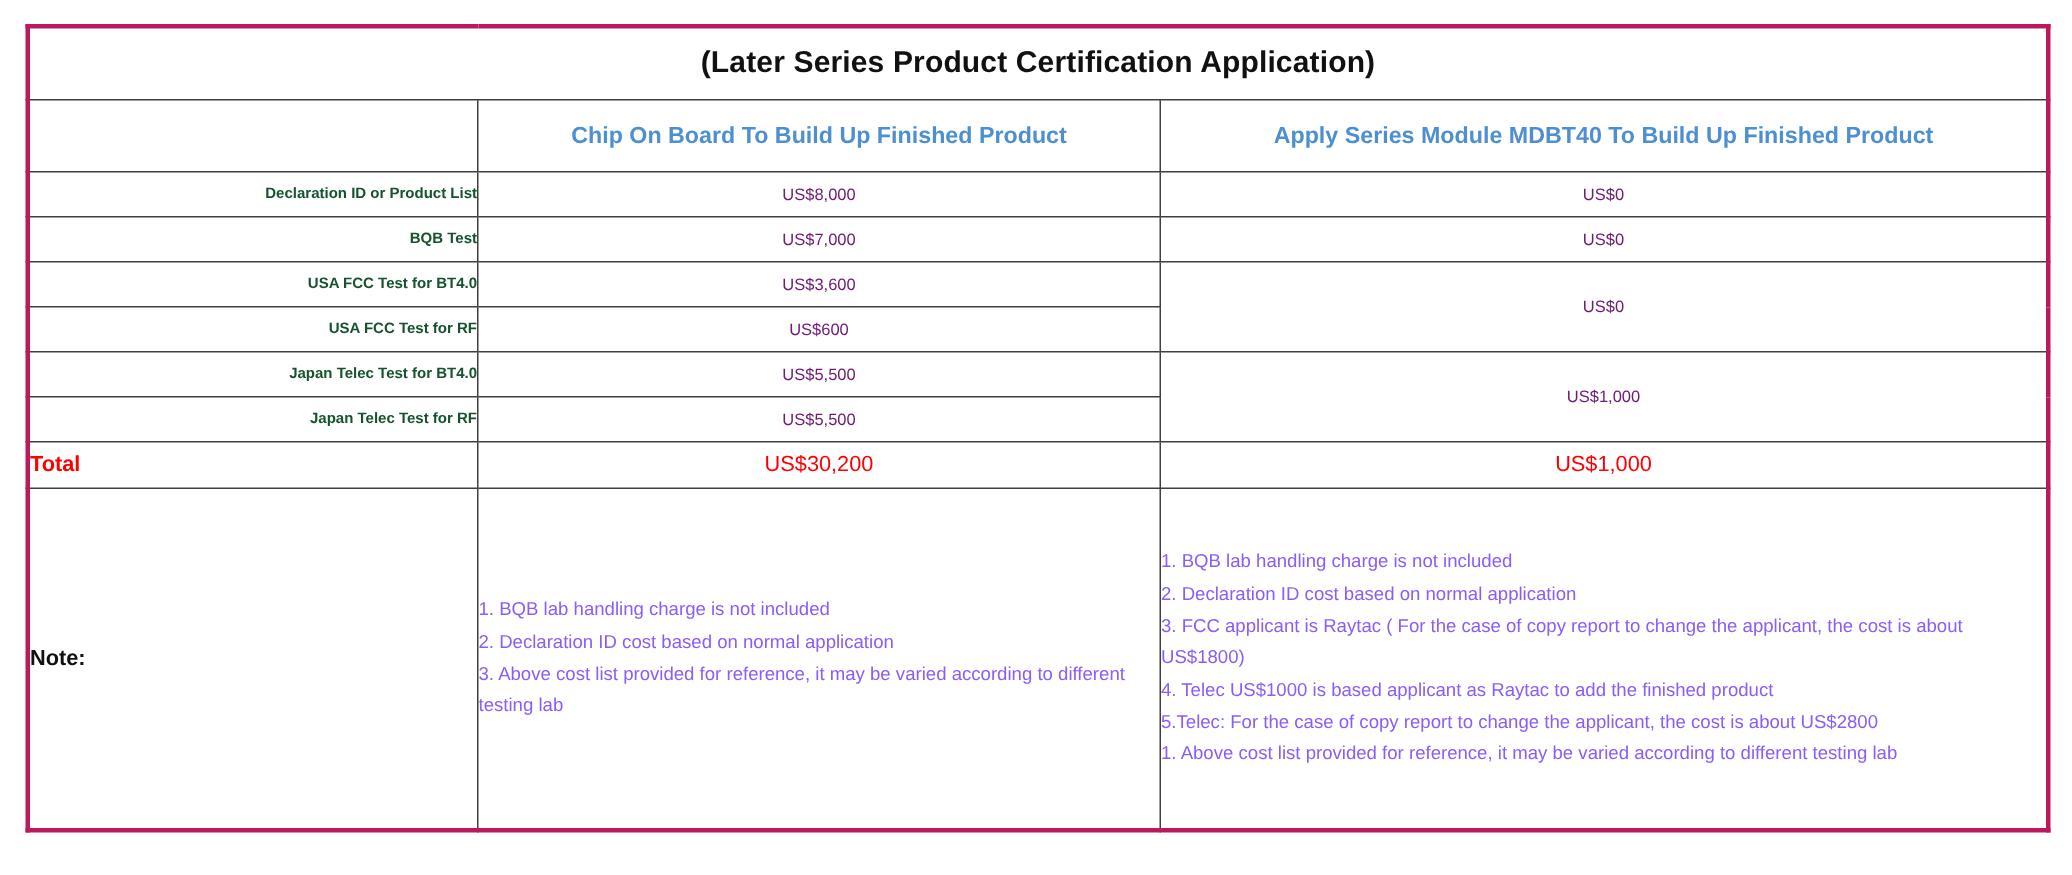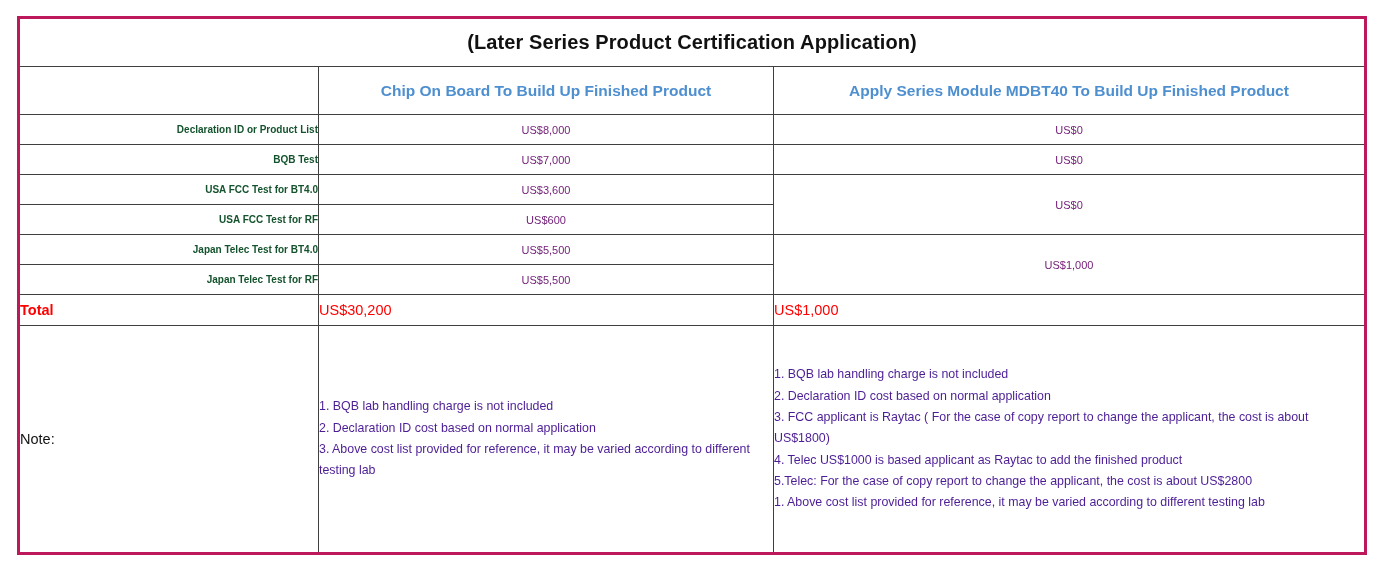--- a/index.html
+++ b/index.html
@@ -92,45 +92,45 @@
   .total-label {
     font-size: 14.5px;
     font-weight: bold;
     color: #FF0000;
     padding-left: 4px;
     text-align: left;
   }
   .total-value {
     font-size: 14.5px;
     color: #FF0000;
-    text-align: left;
+    text-align: center;
   }
 
   
   .note-row td { height: 226px; vertical-align: middle; }
   .note-label {
     font-size: 14.5px;
-    font-weight: normal;
+    font-weight: bold;
     color: #111111;
     padding-left: 4px;
     text-align: left;
     vertical-align: middle;
   }
   .note-body {
     vertical-align: middle;
     padding: 4px 6px 4px 7px;
   }
   .note-body-top {
     vertical-align: top;
     padding: 7px 8px 4px 7px;
   }
   .note-lines {
     font-size: 12.4px;
     line-height: 1.72;
-    color: #4c1d95;
+    color: #8b5cf6;
     text-align: left;
   }
   .note-lines div { white-space: normal; }
 </style>
 </head>
 <body>
 
 <div class="sheet">
 
   <table class="cert-table">

